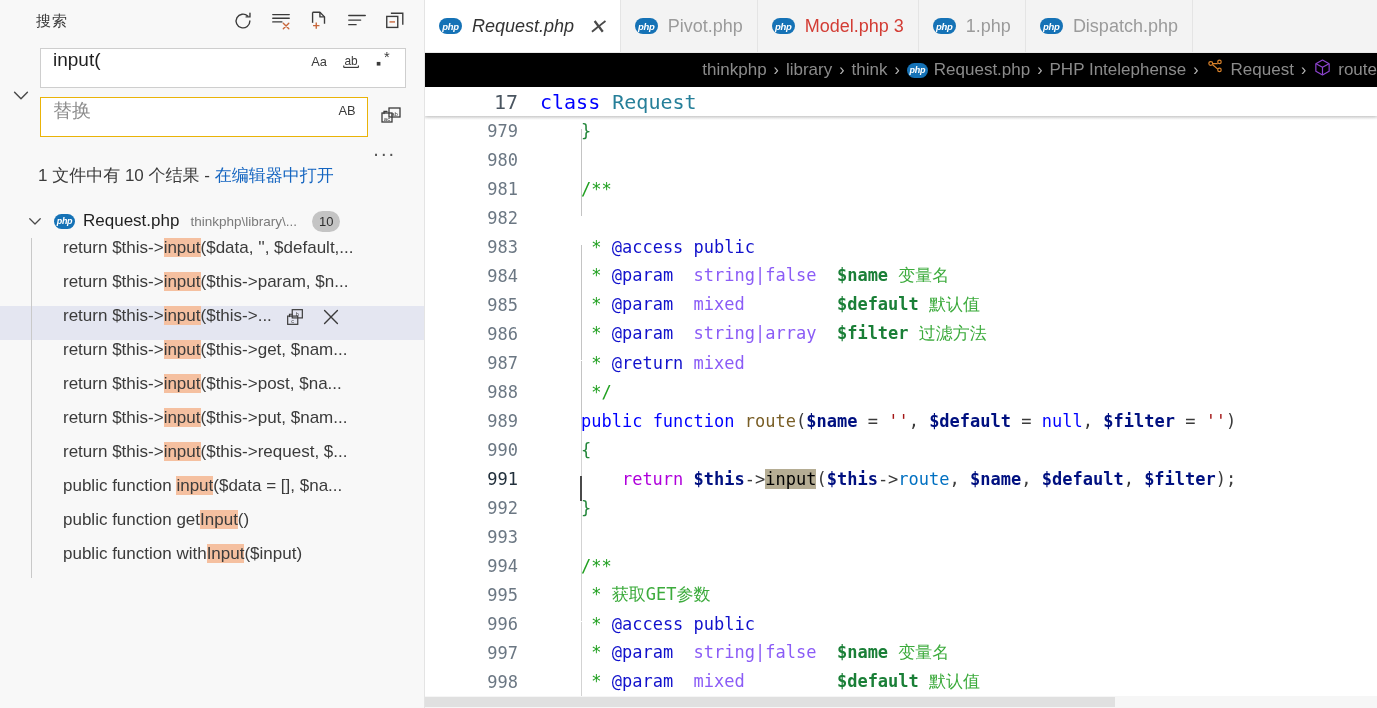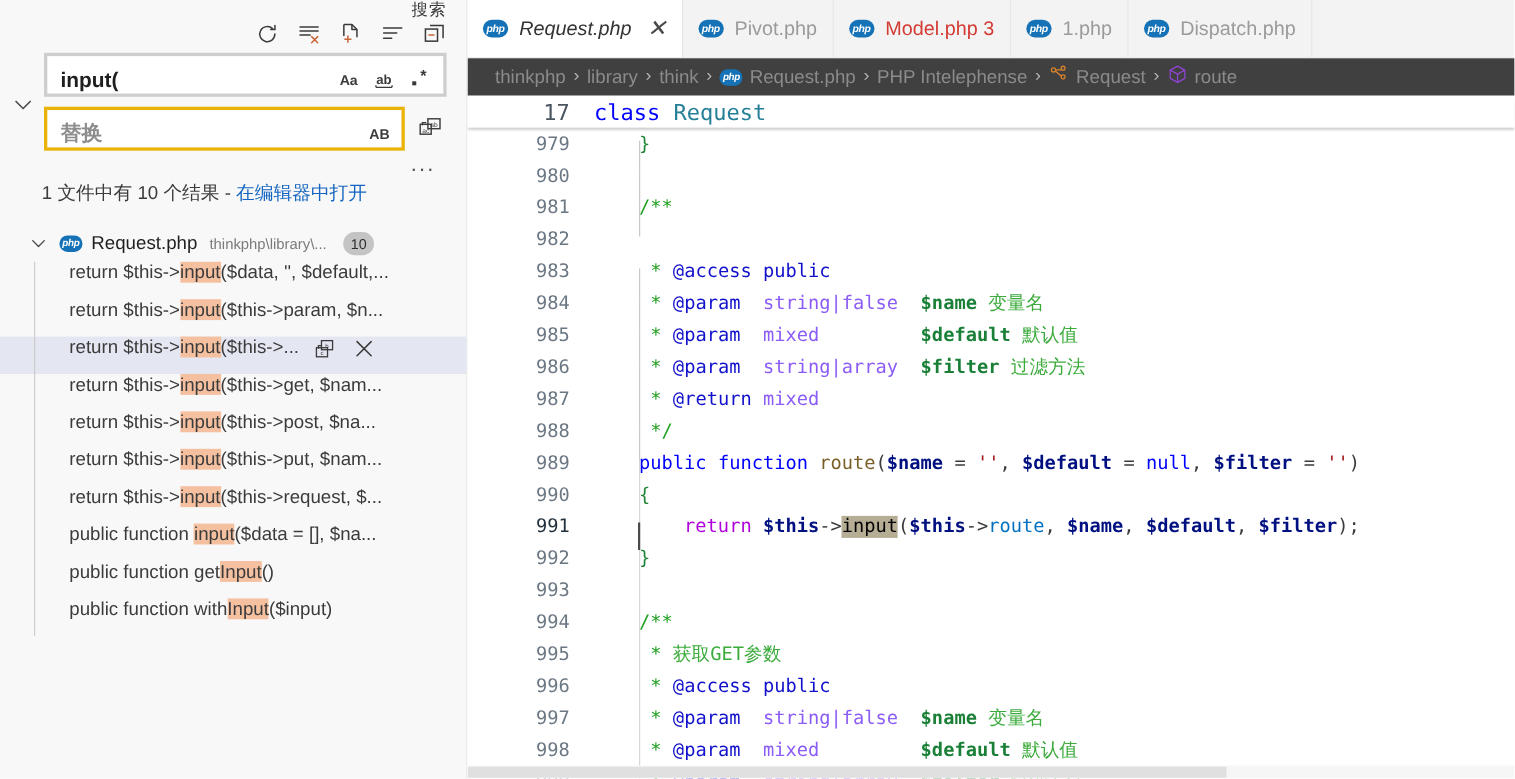--- a/index.html
+++ b/index.html
@@ -15,45 +15,43 @@
   
   #sidebar {
     width: 425px; height: 708px;
     background: #f8f8f8;
     border-right: 1px solid #e4e4e4;
     position: relative;
     flex: 0 0 425px;
   }
   .side-header {
     height: 42px;
-    display: flex; align-items: flex-end;
+    display: flex; align-items: center;
     padding: 0 18px 0 36px;
-    flex-direction: column;
   }
   .side-title {
     font-size: 15px; color: #3b3b3b; letter-spacing: 1px;
     flex: 1;
   }
   .side-actions { display: flex; align-items: center; gap: 16px; }
   .act-ico { width: 22px; height: 22px; display: block; color: #3b3b3b; cursor: pointer; }
   .act-ico svg { display: block; }
 
   .search-body { display: flex; padding: 0 18px 0 2px; }
   .toggle-col { width: 38px; display: flex; align-items: flex-start; justify-content: center; padding-top: 42px; }
   .chev { color: #4a4a4a; cursor: pointer; }
   .fields-col { flex: 1; padding-top: 6px; }
 
   .field-box {
     position: relative;
     height: 40px;
-    border: 3px solid #eab308;
+    border: 1px solid #eab308;
     background: #ffffff;
-    display: flex; align-items: flex-end;
+    display: flex; align-items: flex-start;
     padding: 0 8px 0 12px;
-    font-weight: bold;
   }
   .field-box.focused { border-color: #cecece; }
   .field-text {
     flex: 1;
     font-size: 19px;
     color: #1f1f1f;
     font-family: "Liberation Sans", sans-serif;
     white-space: nowrap; overflow: hidden;
   }
   .field-text.placeholder { color: #8d8d8d; }
@@ -150,23 +148,24 @@
   .tab-close { font-size: 21px; color: #4a4a4a; margin-left: 4px; line-height: 1; cursor: pointer; }
   .tab .php-badge { width: 23px; height: 16px; font-size: 9.5px; }
 
   .breadcrumbs {
     height: 34px;
     display: flex; align-items: center;
     padding-left: 25px;
     font-size: 17px;
     color: #8b8b8b;
     gap: 7px;
-    background: #404040;
+    background: #000000;
     overflow: hidden;
     white-space: nowrap;
+    justify-content: flex-end;
   }
   .bc-item { display: flex; align-items: center; gap: 6px; cursor: pointer; }
   .bc-sep { color: #b4b4b4; font-size: 16px; }
 
   .sticky {
     height: 29px;
     display: flex; align-items: center;
     background: #ffffff;
     font-family: "DejaVu Sans Mono", monospace;
     font-size: 20px;

